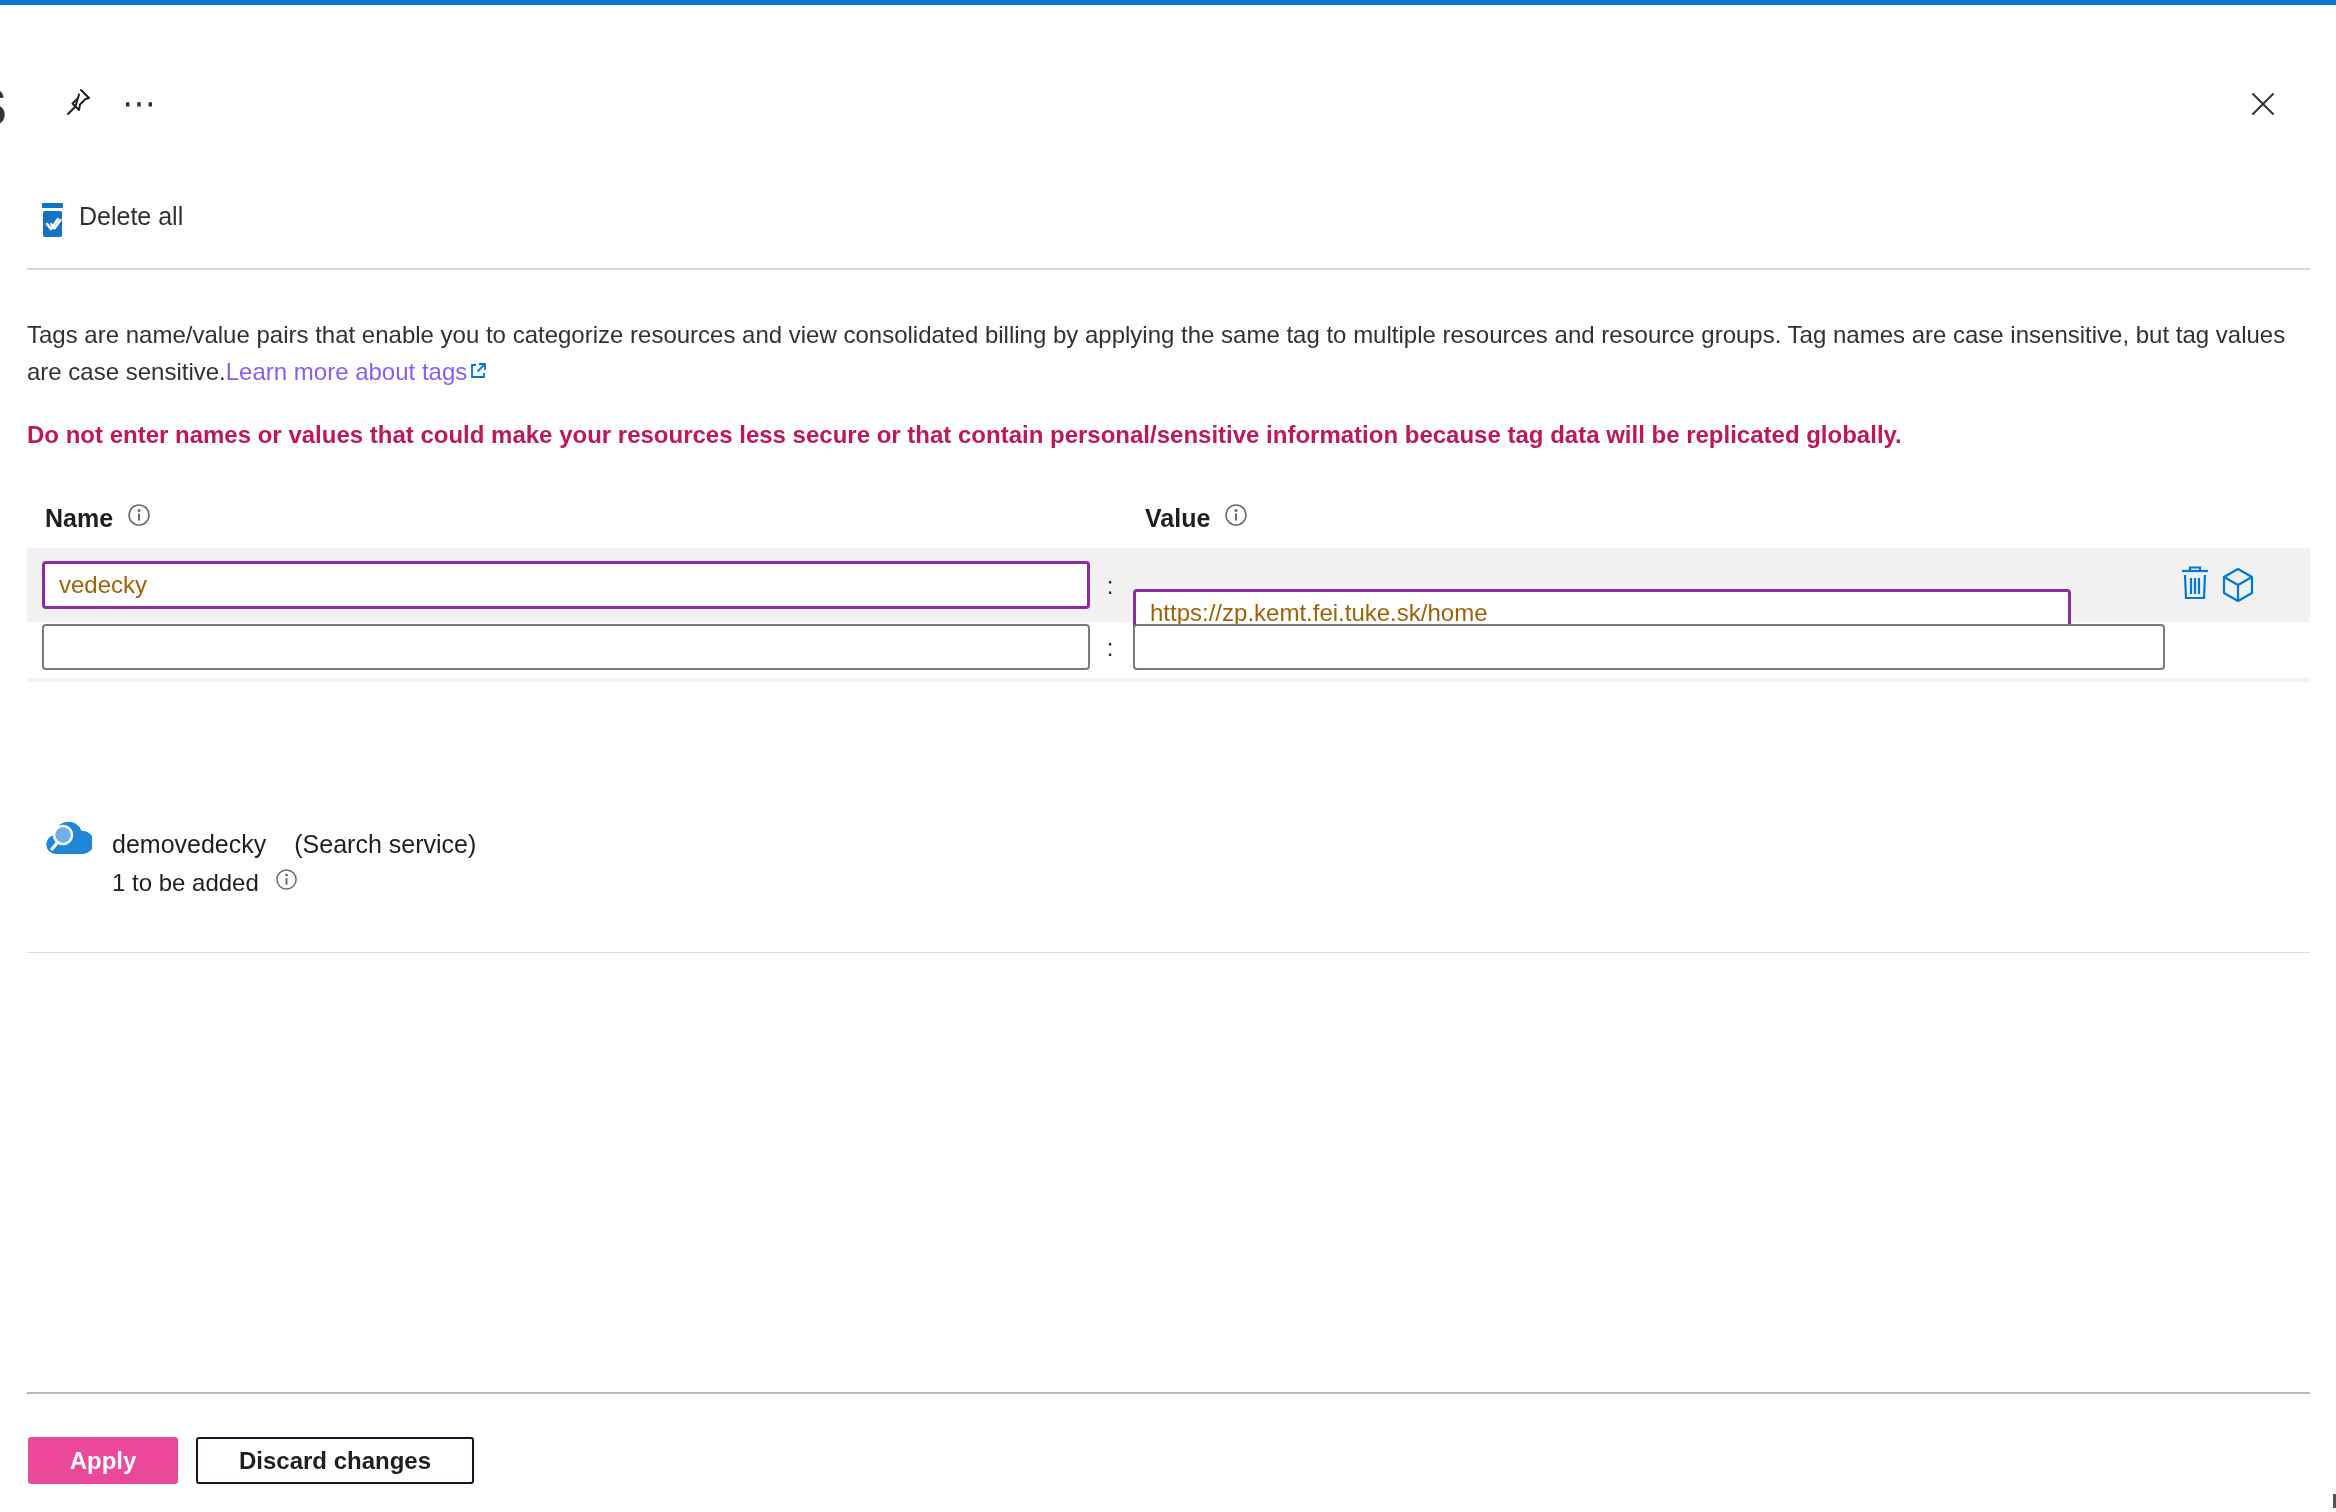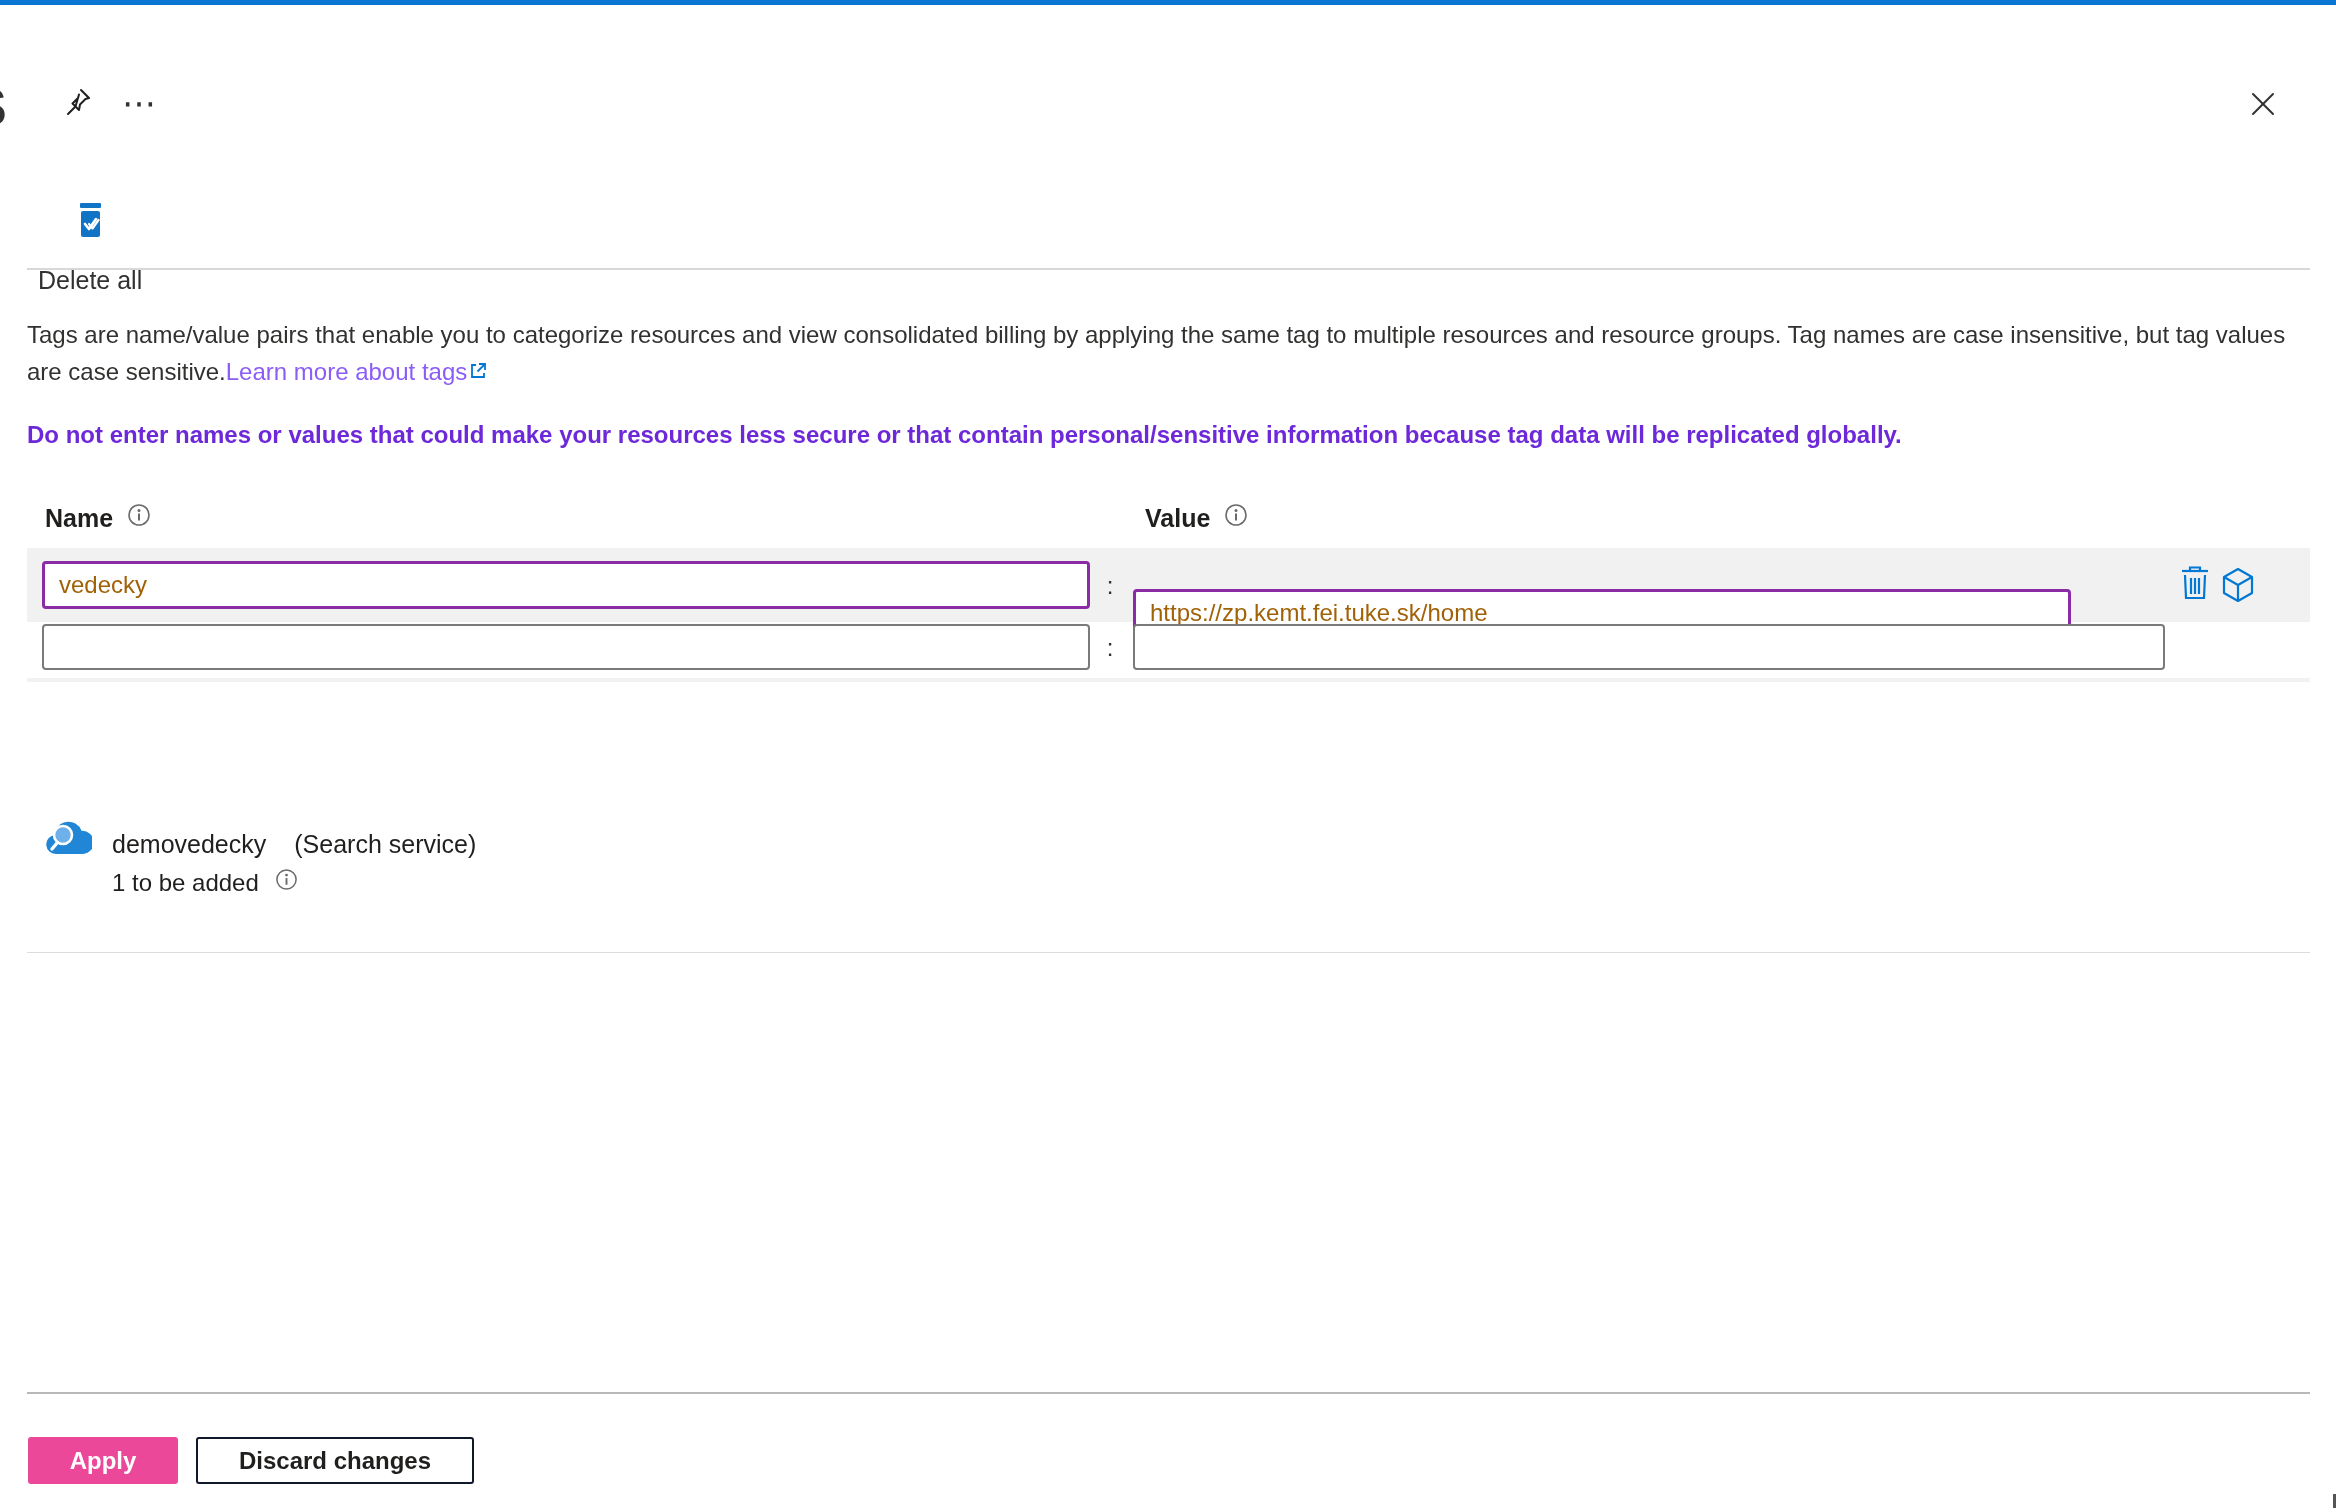--- a/index.html
+++ b/index.html
@@ -25,36 +25,36 @@
     display: flex; align-items: center; justify-content: center;
     background: transparent; border: none; cursor: pointer; padding: 0;
   }
   .pin-btn { left: 56px; top: 82px; width: 42px; height: 42px; }
   .more-btn { left: 118px; top: 82px; width: 44px; height: 42px; font-size: 34px; color: #323130; letter-spacing: 2px; }
   .close-btn { left: 2240px; top: 82px; width: 46px; height: 46px; }
 
   
   .delete-all-btn {
     left: 38px; top: 202px; height: 44px;
-    display: flex; gap: 22px;
+    display: flex; gap: 12px;
     background: transparent; border: none; cursor: pointer;
     font-family: "Liberation Sans", sans-serif;
-    font-size: 25px; color: #323130; flex-direction: column;
+    font-size: 25px; color: #323130;
   }
   .divider { background: #d8d8d8; height: 2px; }
   .divider-toolbar { left: 27px; top: 268px; width: 2283px; }
   .divider-resource { left: 27px; top: 952px; width: 2283px; height: 1px; background: #dcdcdc; }
   .divider-footer { left: 27px; top: 1392px; width: 2283px; height: 2px; background: #b8b8b8; }
   .table-bottom-strip { left: 27px; top: 678px; width: 2283px; height: 4px; background: #f2f2f2; }
 
   
   .description { left: 27px; top: 316px; width: 2294px; font-size: 24px; line-height: 37px; color: #323130; }
   .learn-link { color: #8b5cf6; text-decoration: none; cursor: pointer; }
   .ext-ico { display: inline-block; vertical-align: baseline; margin-left: 1px; }
-  .warning { left: 27px; top: 418px; width: 2294px; font-size: 24px; line-height: 34px; font-weight: 700; color: #6d28d9; }
+  .warning { left: 27px; top: 418px; width: 2294px; font-size: 24px; line-height: 34px; font-weight: 700; color: #be185d; }
 
   
   .col-header { font-size: 25px; font-weight: 700; color: #201f1e; display: flex; align-items: center; gap: 14px; text-align: right; }
   .name-header { left: 45px; top: 503px; }
   .value-header { left: 1145px; top: 503px; }
 
   
   .row-band { left: 27px; top: 548px; width: 2283px; height: 74px; background: #f1f1f1; }
   .tag-input {
     position: absolute; height: 48px; border-radius: 4px;

